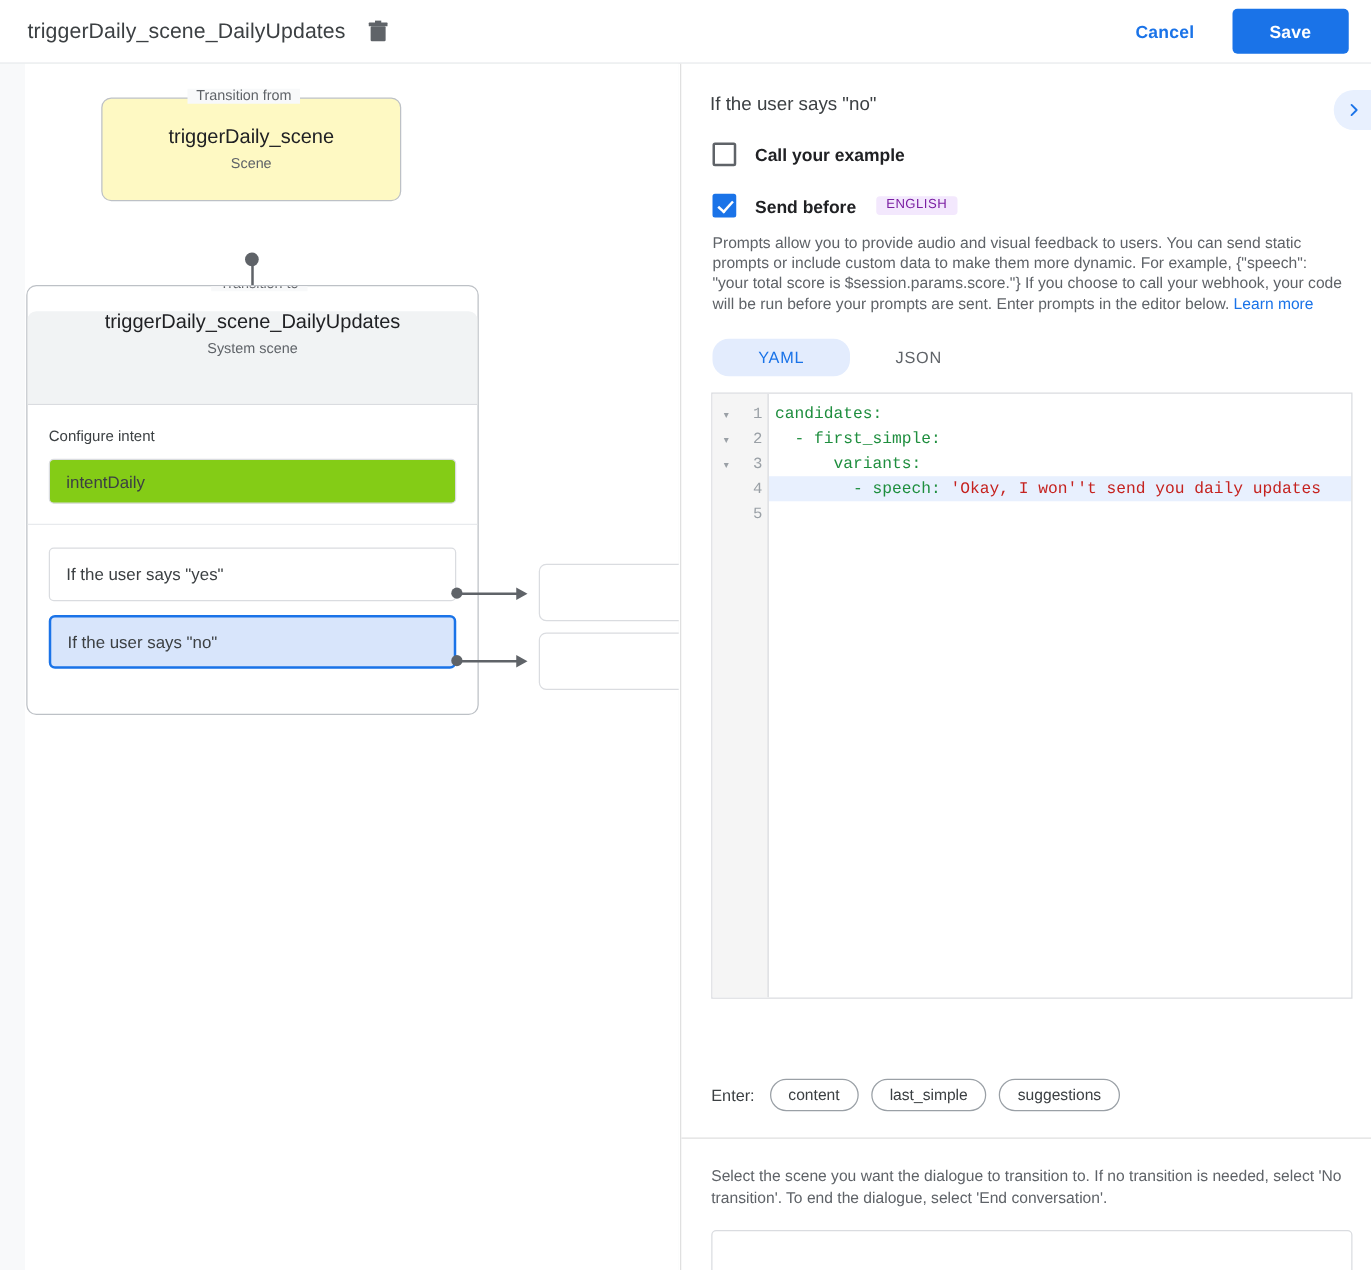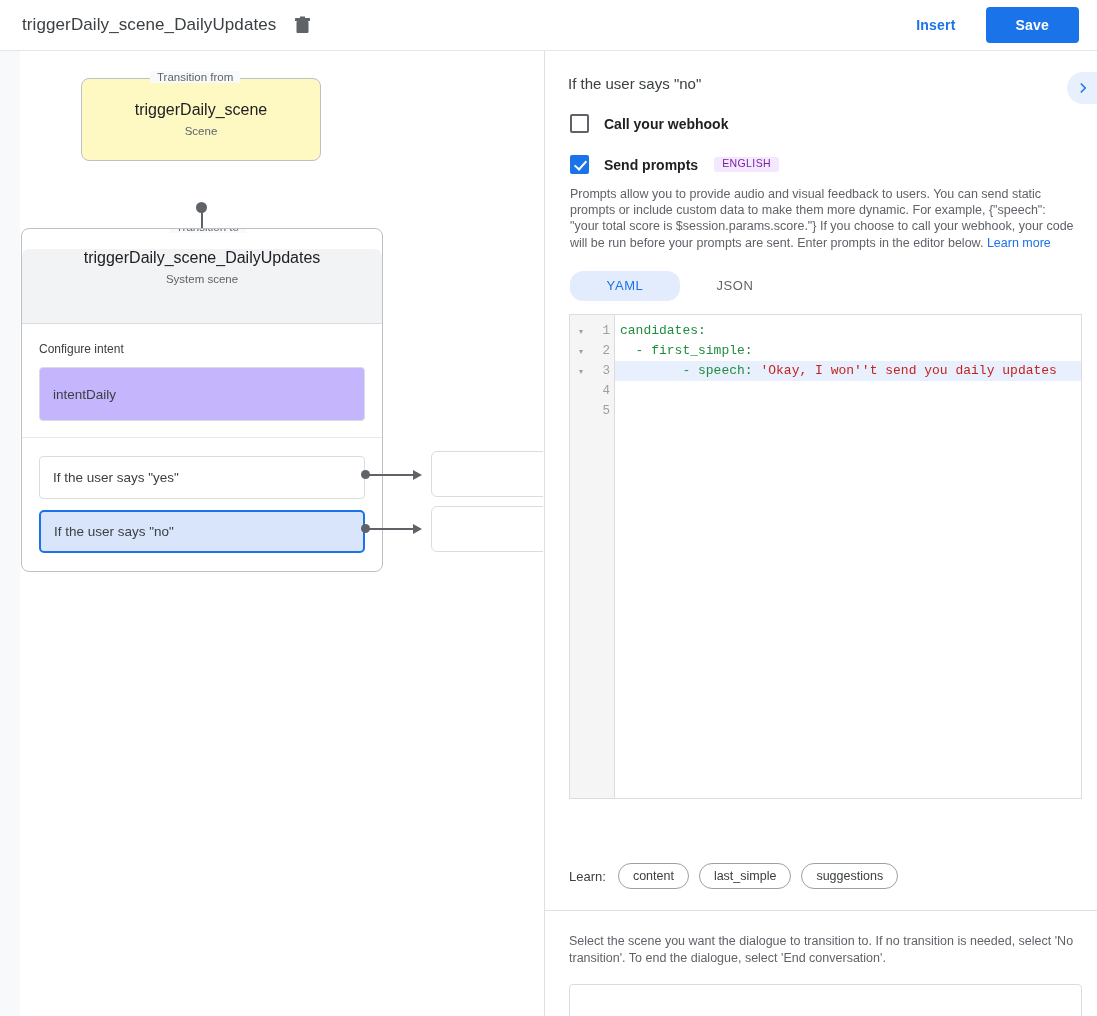--- a/index.html
+++ b/index.html
@@ -157,26 +157,26 @@
   }
   .section:last-child { border-bottom: none; }
   .section-label {
     font-size: 12px;
     color: #3c4043;
     margin-bottom: 11px;
   }
   .field-box {
     border: 1px solid #dadce0;
     border-radius: 4px;
-    height: 54px;
+    height: 36px;
     display: flex; align-items: center;
     padding-left: 13px;
     font-size: 13.5px;
     color: #3c4043;
-    background: #c4b5fd;
+    background: #84cc16;
     cursor: pointer;
   }
   .cond-box {
     border: 1px solid #dadce0;
     border-radius: 4px;
     height: 43px;
     display: flex; align-items: center;
     padding-left: 13px;
     font-size: 13.5px;
     color: #3c4043;
@@ -431,21 +431,21 @@
 <div class="topbar">
   <div class="topbar-title">triggerDaily_scene_DailyUpdates</div>
   <div class="trash-btn">
     <svg width="17" height="18" viewBox="0 0 17 18">
       <rect x="1" y="2" width="15" height="3" rx="0.5" fill="#5f6368"></rect>
       <rect x="6" y="0.5" width="5" height="2" fill="#5f6368"></rect>
       <rect x="2.5" y="5" width="12" height="12" rx="1" fill="#5f6368"></rect>
     </svg>
   </div>
   <div class="topbar-right">
-    <button class="btn-cancel">Insert</button>
+    <button class="btn-cancel">Cancel</button>
     <button class="btn-save">Save</button>
   </div>
 </div>
 
 <div class="canvas">
   <div class="canvas-white-strip"></div>
 
   <div class="fieldset-card" id="node-from">
     <div class="fieldset-legend">Transition from</div>
     <div class="node-title">triggerDaily_scene</div>
@@ -491,26 +491,26 @@
     <div class="panel-title">If the user says "no"</div>
     <div class="expand-tab">
       <svg width="14" height="14" viewBox="0 0 24 24">
         <path d="M9 5 l7 7 l-7 7" fill="none" stroke="#1a73e8" stroke-width="2.6" stroke-linecap="round" stroke-linejoin="round"></path>
       </svg>
     </div>
   </div>
 
   <div class="check-row">
     <div class="checkbox"></div>
-    <div class="check-label">Call your webhook</div>
+    <div class="check-label">Call your example</div>
   </div>
 
   <div class="check-row">
     <div class="checkbox checked"></div>
-    <div class="check-label">Send prompts</div>
+    <div class="check-label">Send before</div>
     <div class="lang-badge">ENGLISH</div>
   </div>
 
   <div class="helper-text"><span>Prompts allow you to provide audio and visual feedback to users. You can send static prompts or include custom data to make them more dynamic. For example, {"speech": "your total score is $session.params.score."} If you choose to call your webhook, your code will be run before your prompts are sent. Enter prompts in the editor below. </span><span class="link">Learn more</span></div>
 
   <div class="code-tabs">
     <div class="code-tab active">YAML</div>
     <div class="code-tab">JSON</div>
   </div>
 
@@ -523,27 +523,28 @@
     <div class="gutter">
       <div class="ln">1</div>
       <div class="ln">2</div>
       <div class="ln">3</div>
       <div class="ln">4</div>
       <div class="ln">5</div>
     </div>
     <div class="code-area">
       <div class="code-line tok-key">candidates:</div>
       <div class="code-line tok-key">  - first_simple:</div>
+      <div class="code-line tok-key">      variants:</div>
       <div class="code-line hl"><span class="tok-key">        - speech: </span><span class="tok-str">'Okay, I won''t send you daily updates</span></div>
       <div class="code-line tok-plain"></div>
     </div>
   </div>
 
   <div class="insert-row">
-    <div class="insert-label">Learn:</div>
+    <div class="insert-label">Enter:</div>
     <div class="chip">content</div>
     <div class="chip">last_simple</div>
     <div class="chip">suggestions</div>
   </div>
 
   <div class="panel-divider"></div>
 
   <div class="transition-sec">
     <div class="trans-desc">Select the scene you want the dialogue to transition to. If no transition is needed, select 'No transition'. To end the dialogue, select 'End conversation'.</div>
     <div class="select-box">

